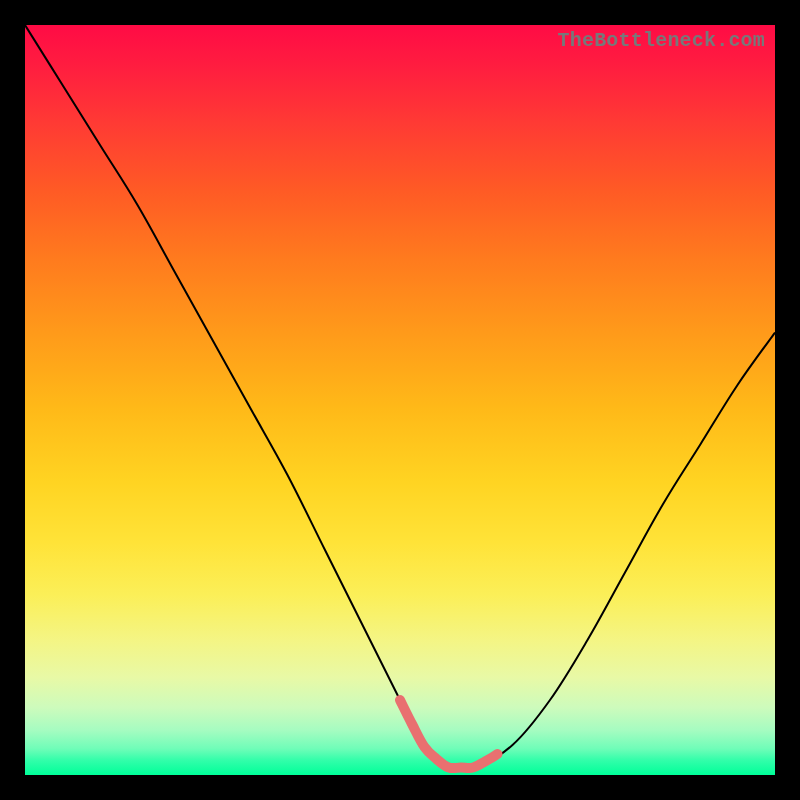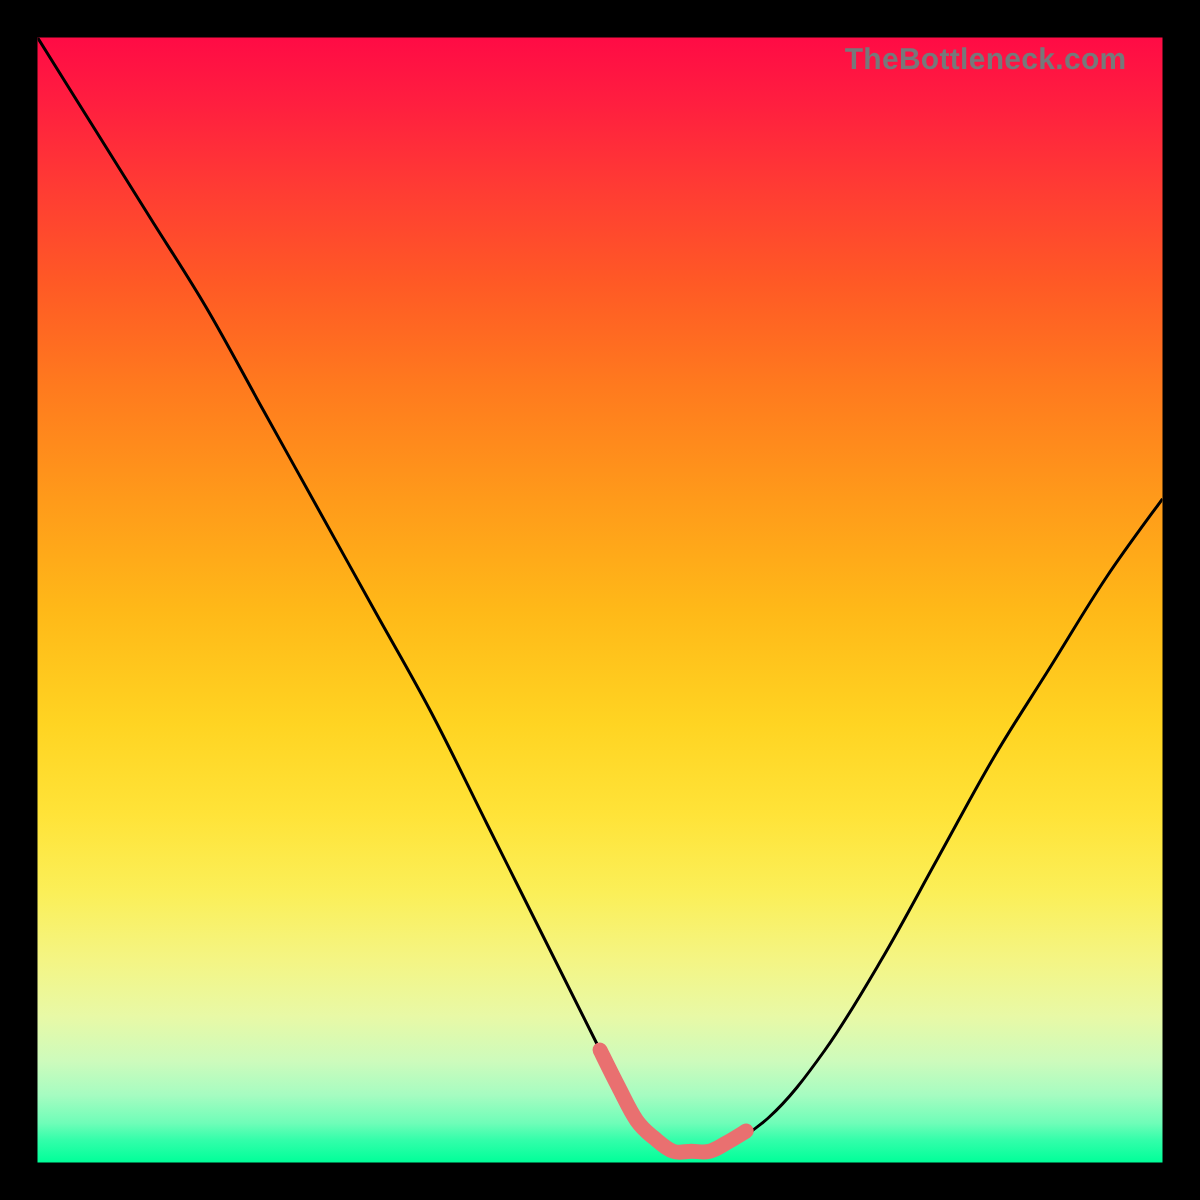--- a/index.html
+++ b/index.html
@@ -40,22 +40,22 @@
       #cdfbbc 91%,
       #a6fcc1 94%,
       #6ffdb8 96.5%,
       #33feaa 98%,
       #00ff99 100%
     );
   }
   .watermark {
     position: absolute;
     top: 4px;
-    right: 24px;
-    font-family: Liberation Sans, sans-serif;
+    right: 10px;
+    font-family: Liberation Mono, monospace;
     font-size: 20px;
     font-weight: 600;
     color: #77787a;
     letter-spacing: 0.2px;
     user-select: none;
   }
   svg.curve {
     position: absolute;
     left: 0;
     top: 0;

